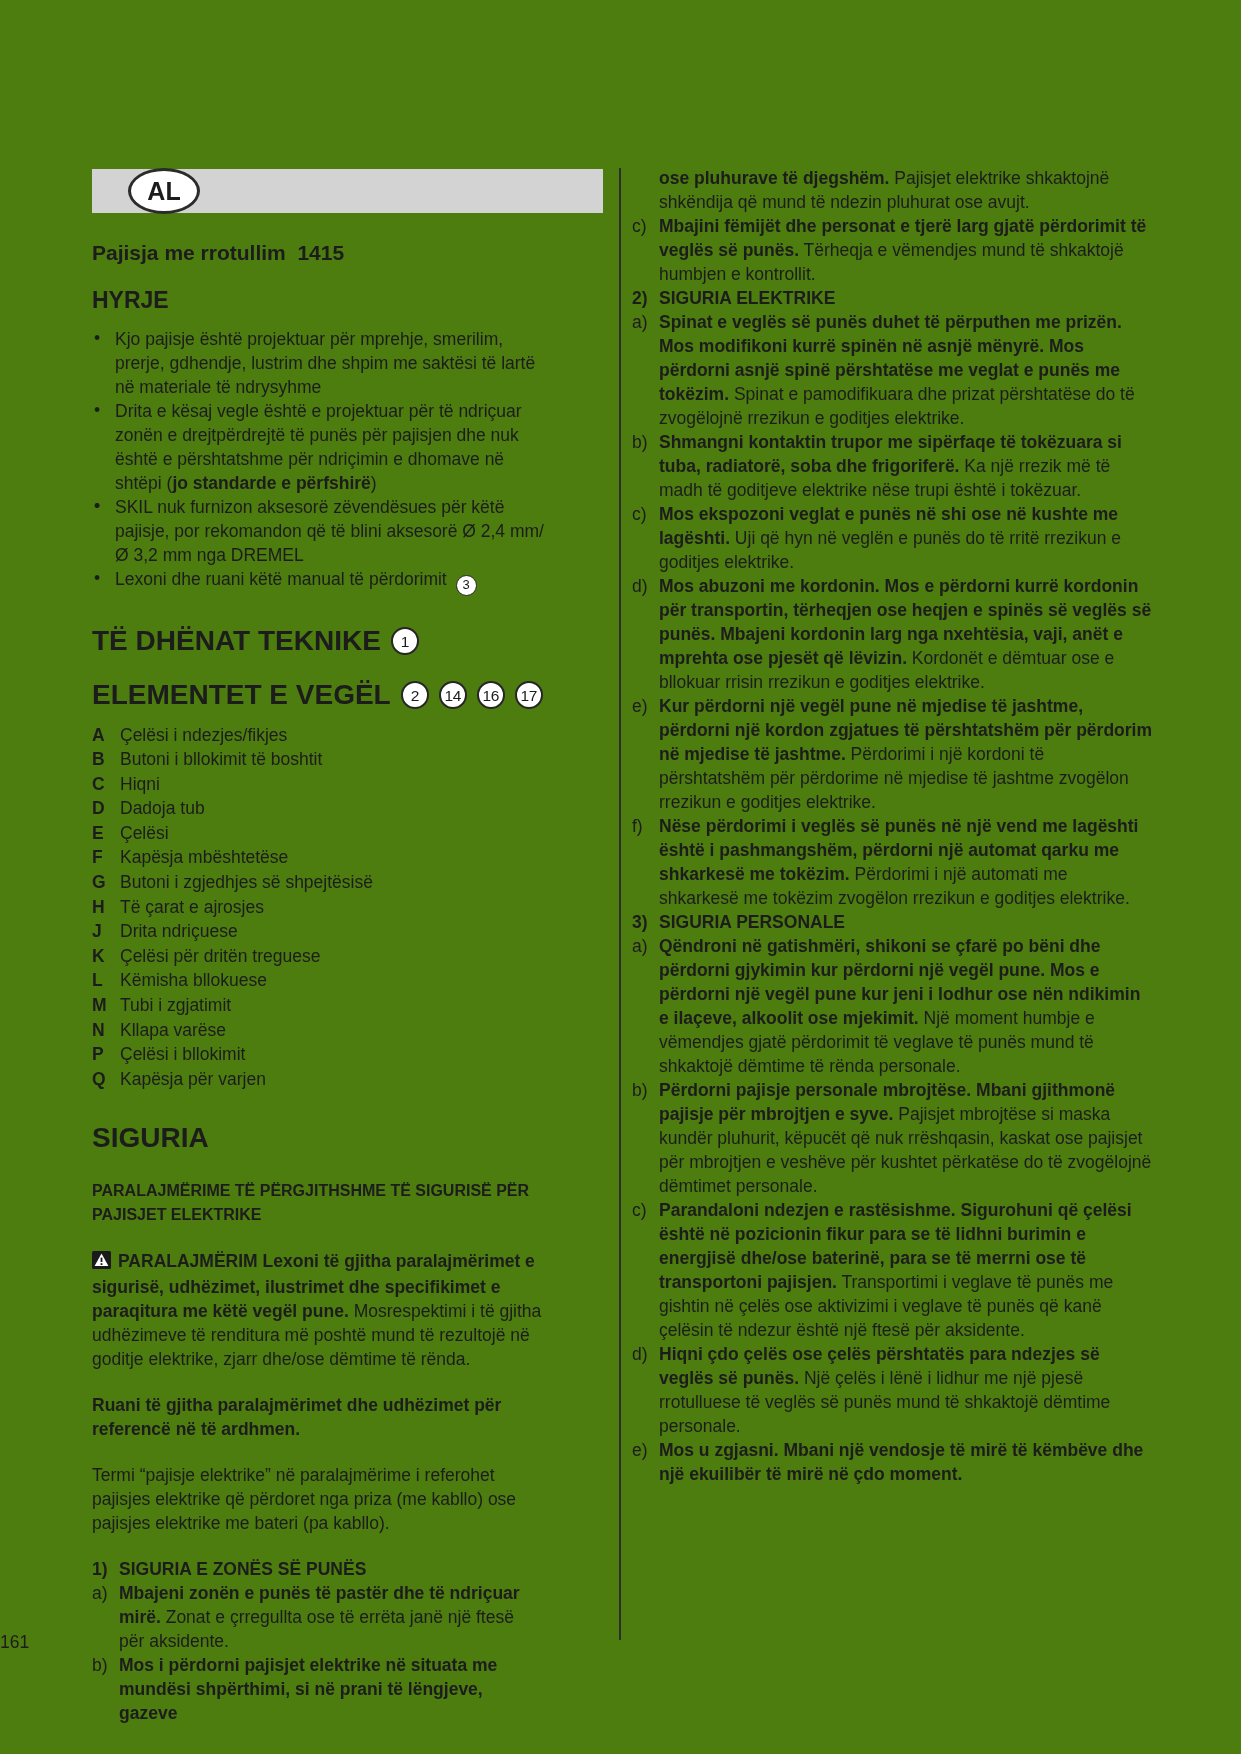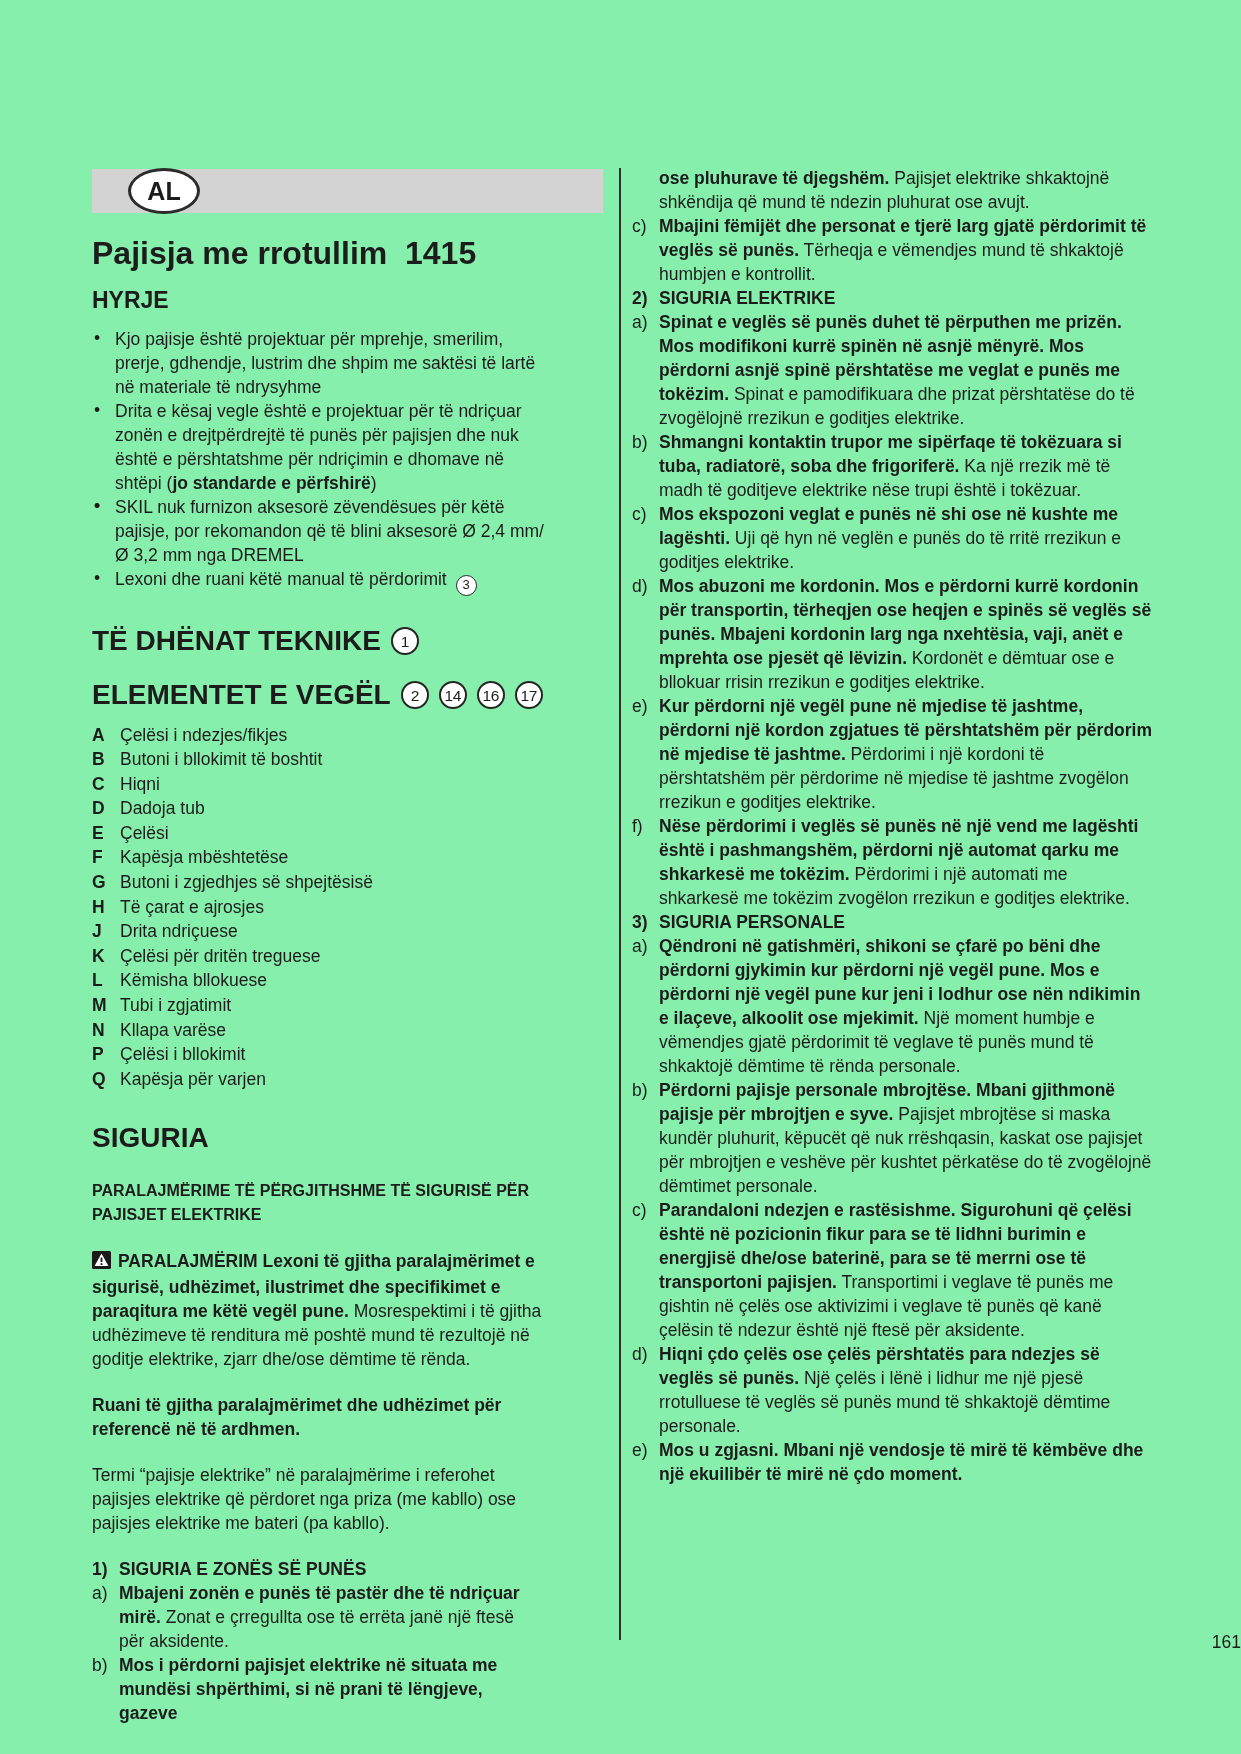--- a/index.html
+++ b/index.html
@@ -1,39 +1,39 @@
 <!DOCTYPE html>
 <html><head>
 <meta charset="utf-8">
 <style>
   html,body { margin:0; padding:0; background:#ffffff; }
   .page {
-    position:relative; width:1241px; height:1754px; background:#86efac;
+    position:relative; width:1241px; height:1754px; background:#4d7c0f;
     font-family:"Liberation Sans","DejaVu Sans",sans-serif;
     color:#1c1c1c; overflow:hidden;
     -webkit-font-smoothing:antialiased;
   }
   .header-bar {
     position:absolute; left:92px; top:169px; width:511px; height:44px;
     background:#d3d3d3; display:flex; align-items:center;
   }
   .lang-oval {
     margin-left:36px; width:66px; height:40px; background:#ffffff;
     border:3px solid #2b2b2b; border-radius:50%;
     display:flex; align-items:center; justify-content:center;
     font-weight:bold; font-size:25px; color:#1c1c1c;
   }
   .col { position:absolute; font-size:17.5px; line-height:24px; }
   .col-left  { left:92px;  top:213px; width:452px; }
   .col-right { left:632px; top:166px; width:520px; }
   .divider { position:absolute; left:619px; top:168px; width:2px; height:1472px; background:#2e2e2e; }
-  .page-num { position:absolute; left:0; top:1632px; width:1241px; text-align:right; font-size:17.5px; }
+  .page-num { position:absolute; left:0; top:1632px; width:1241px; text-align:left; font-size:17.5px; }
 
   h1, h2, h3 { margin:0; padding:0; }
-  .title   { font-size:32px; line-height:30px; font-weight:bold; margin:25px 0 17px 0; }
+  .title   { font-size:21px; line-height:30px; font-weight:bold; margin:25px 0 17px 0; }
   .h-intro { font-size:23px; line-height:30px; font-weight:bold; margin:0 0 12px 0; }
   .h-big   { font-size:28px; line-height:31px; font-weight:bold; }
   .h-tech  { margin:29px 0 16px 0; }
   .h-elem  { margin:23px 0 0 0; }
   .h-sig   { margin:31px 0 0 0; }
   .h-warn  { font-size:16px; line-height:24px; font-weight:bold; margin:26px 0 0 0; }
 
   .bullet { position:relative; padding-left:23px; }
   .bullet .dot { position:absolute; left:2px; top:-1px; }
 

